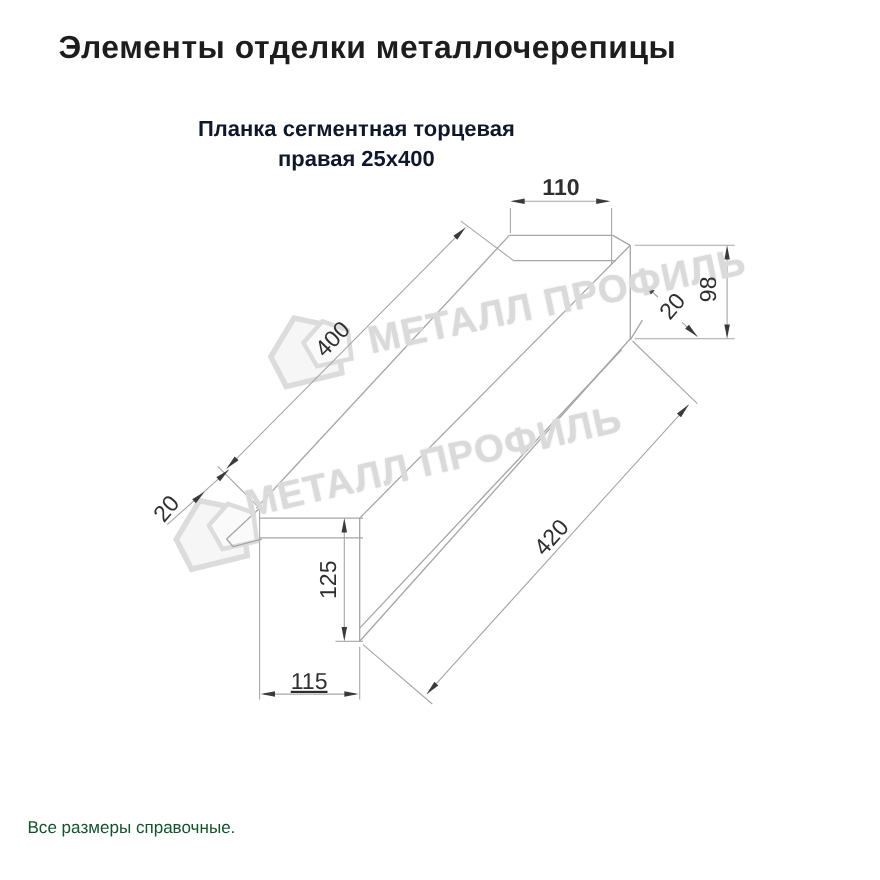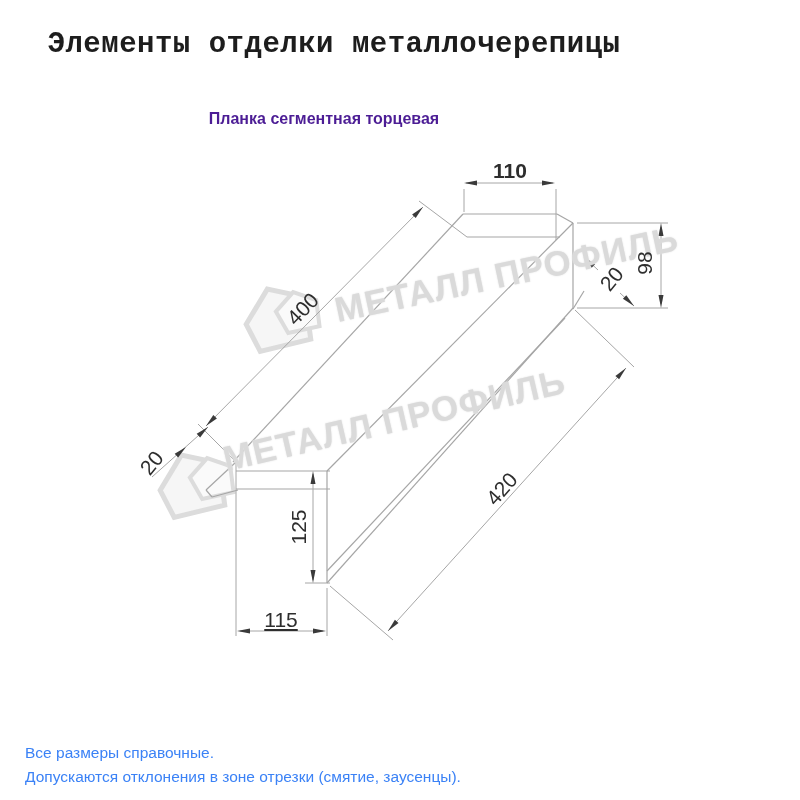--- a/index.html
+++ b/index.html
@@ -1,32 +1,32 @@
 <!DOCTYPE html>
 <html><head>
 <meta charset="utf-8">
 <style>
   html,body{margin:0;padding:0;}
   body{width:800px;height:800px;background:#ffffff;position:relative;overflow:hidden;
        font-family:"Liberation Sans", sans-serif;}
   .abs{position:absolute;}
   #title{top:28px;left:0;width:668px;text-align:center;font-size:29px;font-weight:bold;
-         color:#1d1d1d;letter-spacing:0.5px;font-family:Liberation Mono, monospace;}
-  #subtitle{top:105px;left:0;width:648px;text-align:center;font-size:16px;font-weight:bold;
-            color:#4c1d95;line-height:27px;}
+         color:#1d1d1d;letter-spacing:0.5px;}
+  #subtitle{top:105px;left:0;width:648px;text-align:center;font-size:20px;font-weight:bold;
+            color:#0f172a;line-height:27px;}
   .dimlabel{font-size:21px;color:#2e2e2e;white-space:nowrap;transform:translate(-50%,-50%);}
   .rot90{transform:translate(-50%,-50%) rotate(-90deg);}
   .rot46{transform:translate(-50%,-50%) rotate(-46deg);}
   .rot48{transform:translate(-50%,-50%) rotate(-48deg);}
   .rot50{transform:translate(-50%,-50%) rotate(-50deg);}
   .wmtext{font-size:35px;font-weight:bold;color:#dadada;letter-spacing:1px;white-space:nowrap;
           transform-origin:left top;text-shadow:0 0 2px #e3e3e3;}
   #wm1text{left:331px;top:291px;transform:rotate(-12deg);}
   #wm2text{left:219px;top:440px;transform:rotate(-13deg);}
-  #footer{left:25px;top:741px;font-size:15.5px;color:#3b82f6;line-height:24px;}
+  #footer{left:25px;top:741px;font-size:15.5px;color:#14532d;line-height:24px;}
   svg{position:absolute;left:0;top:0;}
 </style>
 </head>
 <body>
 
 <svg width="800" height="800" viewBox="0 0 800 800">
 
   <g transform="translate(236,296) rotate(-16)" stroke="#dcdcdc" fill="#f6f6f6">
     <path d="M2,30 L32,2 L66,20 L60,62 L8,60 Z" stroke-width="5"></path>
     <path d="M34,26 L56,12 L76,26 L72,52 L40,50 Z" stroke-width="4" fill="#fafafa"></path>
@@ -102,30 +102,30 @@
     <polygon points="326,631 313,628.5 313,633.5"></polygon>
     <polygon points="388,631 398.5,623.1 394.9,619.7"></polygon>
     <polygon points="626,368 619.1,379.3 615.4,375.9"></polygon>
   </g>
 </svg>
 
 <div class="abs" id="title">Элементы отделки металлочерепицы</div>
 
 <div class="abs" id="subtitle">
   <div>Планка сегментная торцевая</div>
+  <div>правая 25х400</div>
 </div>
 
 <div class="abs wmtext" id="wm1text">МЕТАЛЛ ПРОФИЛЬ</div>
 <div class="abs wmtext" id="wm2text">МЕТАЛЛ ПРОФИЛЬ</div>
 
 <div class="abs dimlabel" style="left:510px;top:171px;font-weight:bold;">110</div>
 <div class="abs dimlabel rot90" style="left:645px;top:263px;">98</div>
 <div class="abs dimlabel rot50" style="left:612px;top:279px;">20</div>
 <div class="abs dimlabel rot46" style="left:303px;top:309px;">400</div>
 <div class="abs dimlabel rot50" style="left:152px;top:463px;">20</div>
 <div class="abs dimlabel rot48" style="left:502px;top:489px;">420</div>
 <div class="abs dimlabel rot90" style="left:299px;top:527px;">125</div>
 <div class="abs dimlabel" style="left:281px;top:620px;text-decoration:underline;">115</div>
 
 <div class="abs" id="footer">
   <div>Все размеры справочные.</div>
-  <div>Допускаются отклонения в зоне отрезки (смятие, заусенцы).</div>
 </div>
 
 </body></html>

